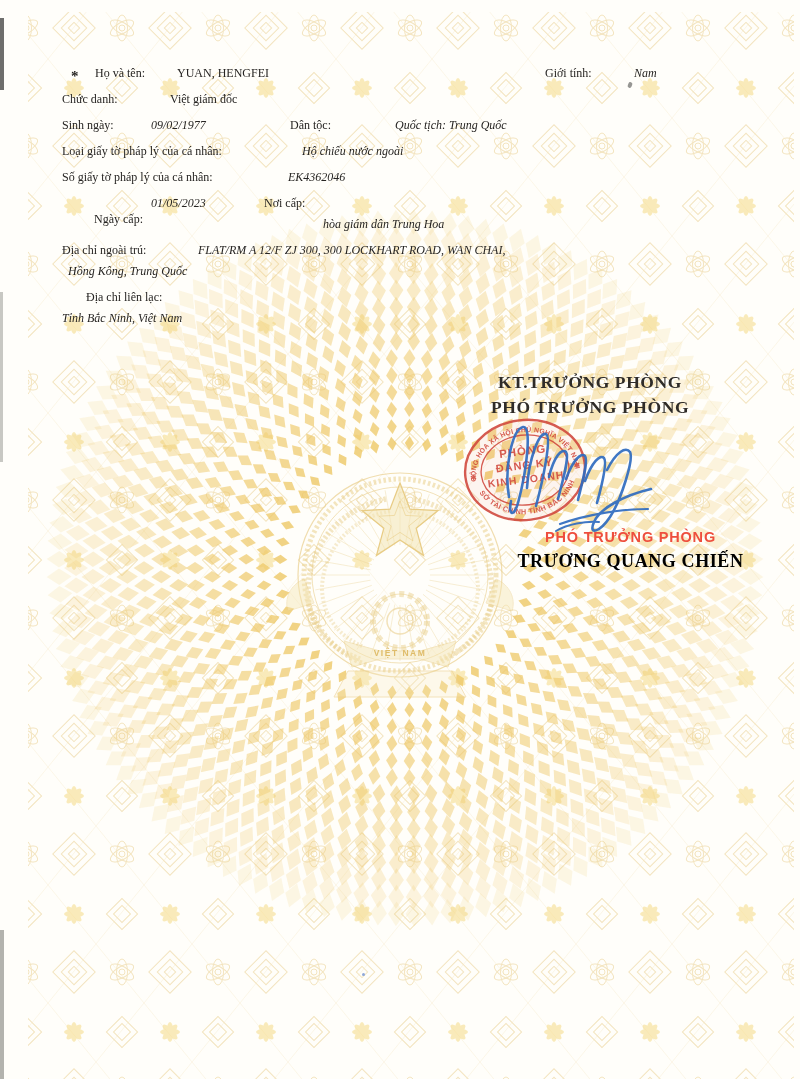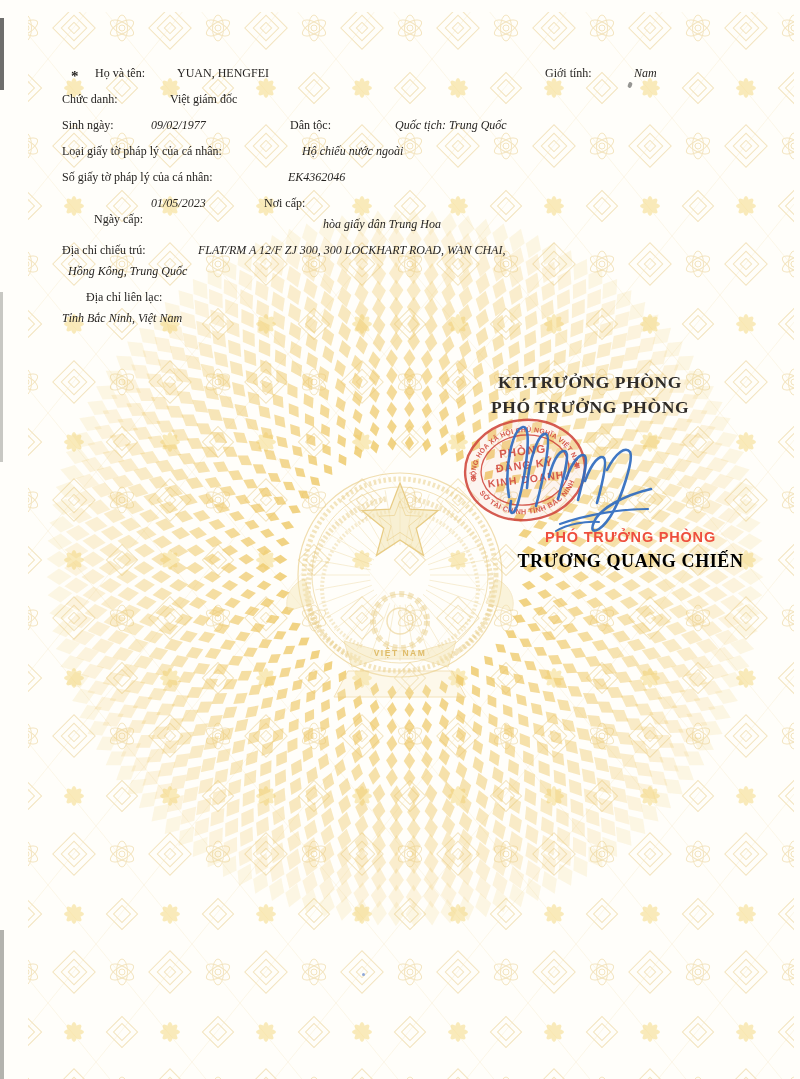--- a/index.html
+++ b/index.html
@@ -1337,23 +1337,23 @@
 
   <span class="txt lbl" style="left:62px;top:144px;">Loại giấy tờ pháp lý của cá nhân:</span>
   <span class="txt val" style="left:302px;top:144px;">Hộ chiếu nước ngoài</span>
 
   <span class="txt lbl" style="left:62px;top:170px;">Số giấy tờ pháp lý của cá nhân:</span>
   <span class="txt val" style="left:288px;top:170px;">EK4362046</span>
 
   <span class="txt lbl" style="left:62px;top:212px;margin-left:32px;">Ngày cấp:</span>
   <span class="txt val" style="left:151px;top:196px;">01/05/2023</span>
   <span class="txt lbl" style="left:264px;top:196px;">Nơi cấp:</span>
-  <span class="txt val" style="left:323px;top:217px;">hòa giấy dân Trung Hoa</span>
-
-  <span class="txt lbl" style="left:62px;top:243px;">Địa chỉ chiếu trú:</span>
+  <span class="txt val" style="left:323px;top:217px;">hòa giám dân Trung Hoa</span>
+
+  <span class="txt lbl" style="left:62px;top:243px;">Địa chỉ ngoài trú:</span>
   <span class="txt val" style="left:198px;top:243px;">FLAT/RM A 12/F ZJ 300, 300 LOCKHART ROAD, WAN CHAI,</span>
   <span class="txt val" style="left:68px;top:264px;">Hồng Kông, Trung Quốc</span>
 
   <span class="txt lbl" style="left:62px;top:290px;margin-left:24px;">Địa chỉ liên lạc:</span>
   <span class="txt val" style="left:62px;top:311px;">Tỉnh Bắc Ninh, Việt Nam</span>
 
   <div class="sigline" style="left:450px;top:372px;width:280px;">KT.TRƯỞNG PHÒNG</div>
   <div class="sigline" style="left:450px;top:397px;width:280px;">PHÓ TRƯỞNG PHÒNG</div>
 
   <div class="redtitle" style="left:518px;top:529px;width:225px;">PHÓ TRƯỞNG PHÒNG</div>

